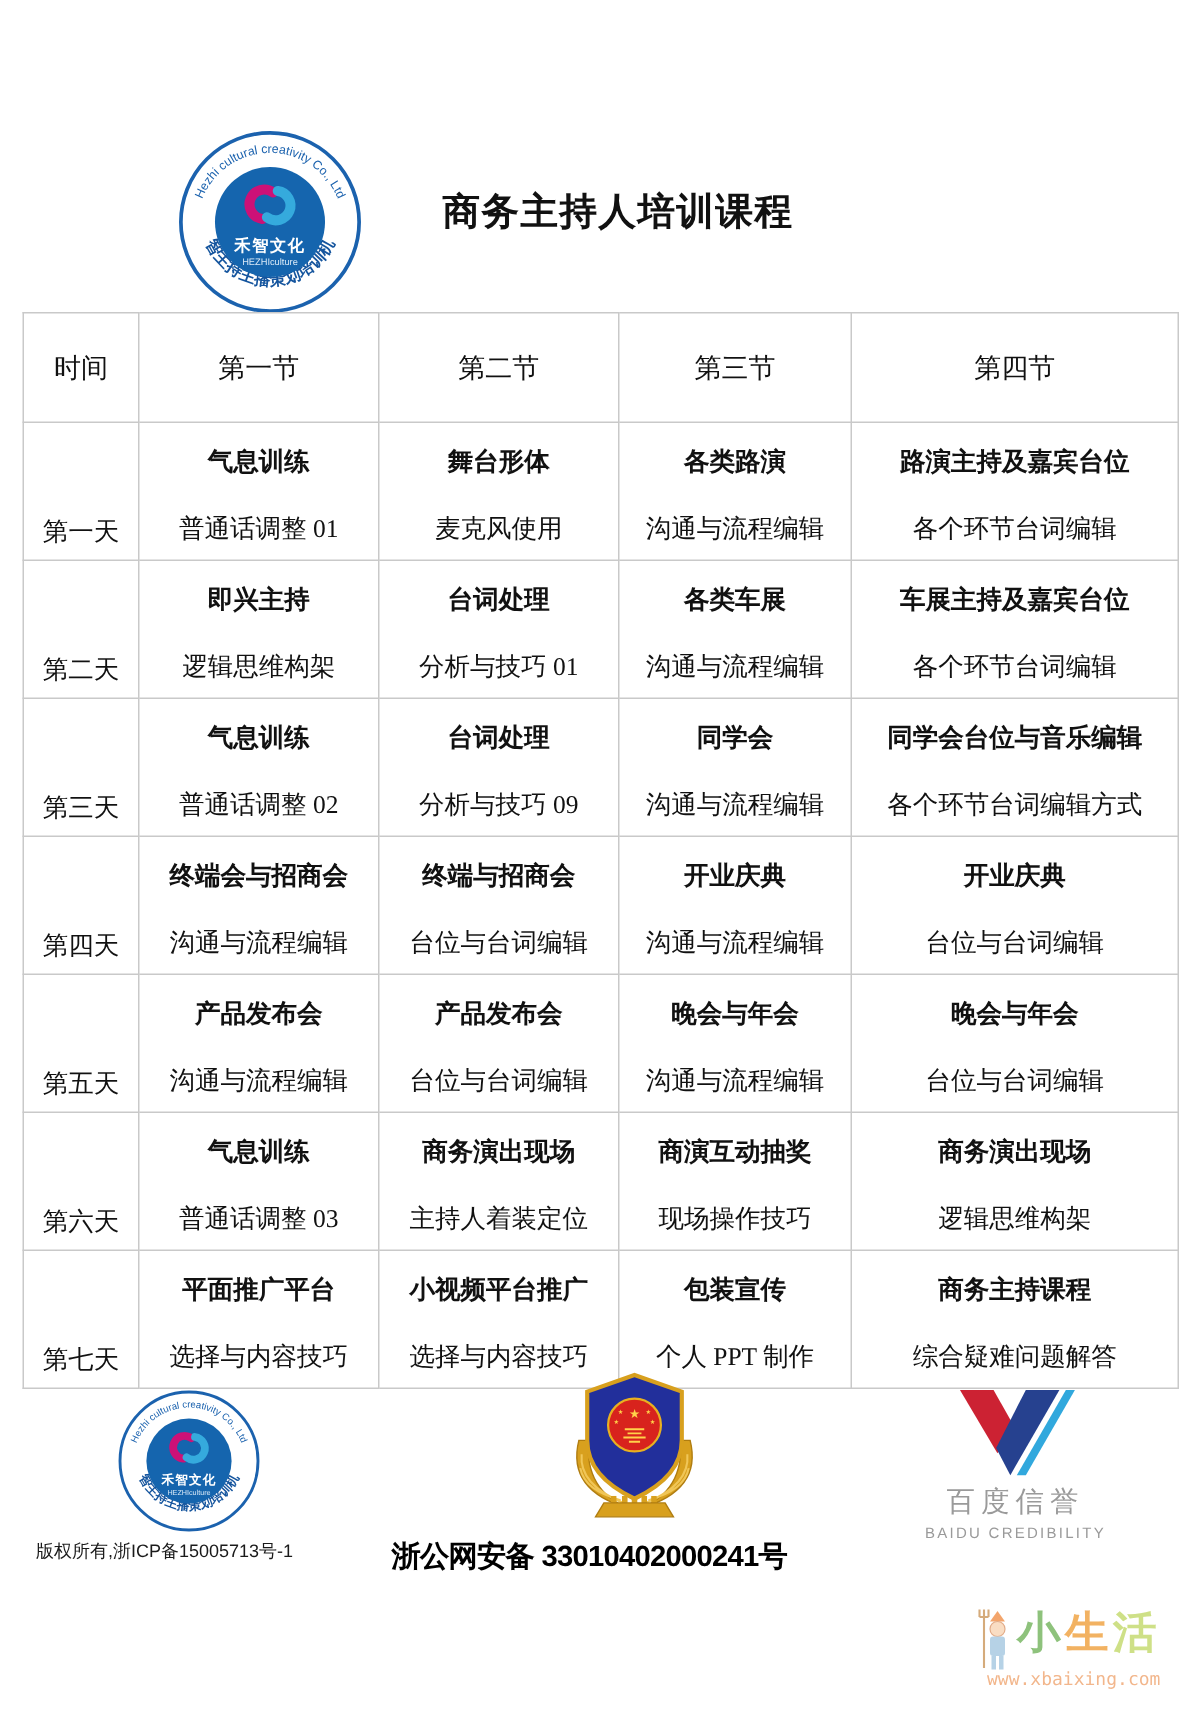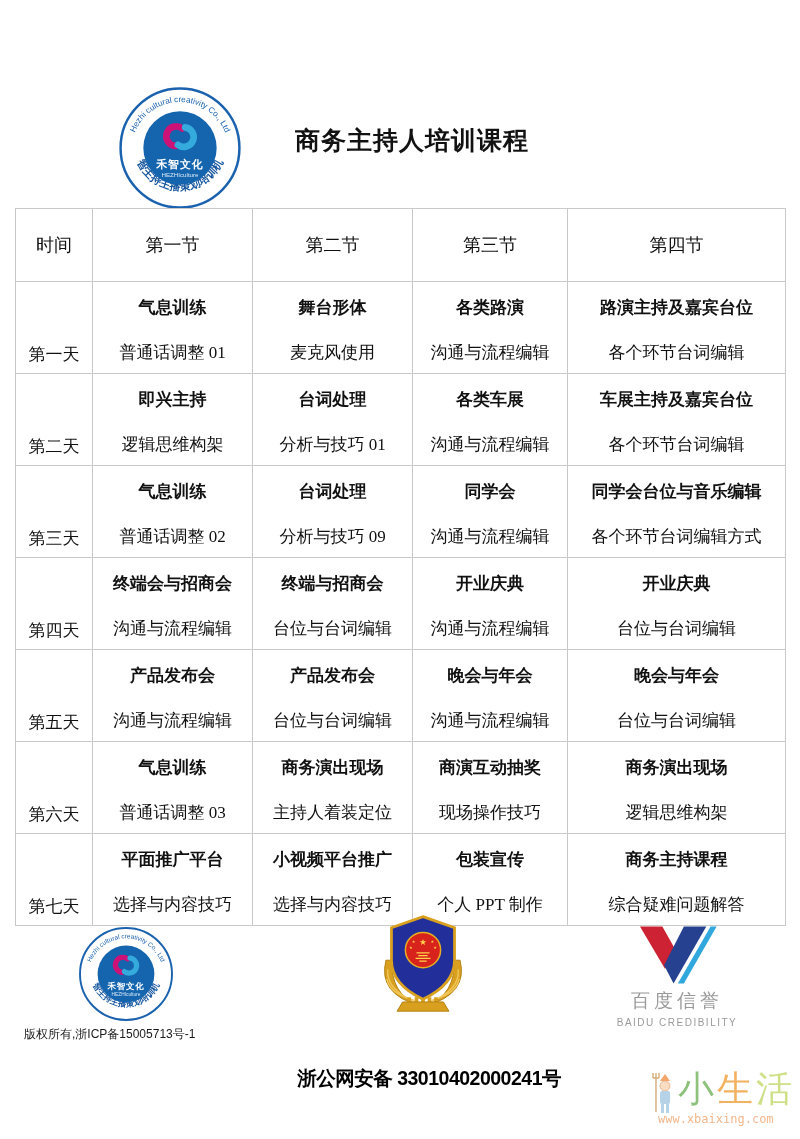--- a/index.html
+++ b/index.html
@@ -18,35 +18,35 @@
   #course-table tbody td{height:84px;font-size:17px;vertical-align:top;}
   #course-table tbody td.day{vertical-align:bottom;padding-bottom:7px;}
   #course-table .l1{margin-top:14px;font-weight:bold;}
   #course-table .l2{margin-top:22px;}
 
   
   #footer-logo{position:absolute;left:78px;top:926px;width:96px;height:96px;}
   #copyright{position:absolute;left:24px;top:1026px;font-family:"Liberation Sans","DejaVu Sans",sans-serif;
              font-size:12px;color:#1a1a1a;}
   #police-badge{position:absolute;left:376px;top:912px;width:94px;height:102px;}
-  #police-filing{position:absolute;left:261px;top:1024px;width:300px;text-align:right;
+  #police-filing{position:absolute;left:261px;top:1024px;width:300px;text-align:left;
                  font-family:"Liberation Sans","DejaVu Sans",sans-serif;font-weight:bold;font-size:19.5px;
-                 letter-spacing:-0.5px;color:#000;margin-top:41px;}
+                 letter-spacing:-0.5px;color:#000;}
   #baidu-block{position:absolute;left:597px;top:924px;width:160px;text-align:center;
                font-family:"Liberation Sans","DejaVu Sans",sans-serif;}
   #baidu-block svg{display:block;margin:0 auto;}
   #baidu-name{font-size:19px;color:#9a9a9a;letter-spacing:4px;margin-top:2px;}
   #baidu-name-en{font-size:10px;color:#9a9a9a;letter-spacing:1.5px;margin-top:3px;}
   #baidu-cert{font-size:18px;font-weight:bold;color:#111;margin-top:9px;letter-spacing:1px;}
 
   
   #watermark{position:absolute;left:652px;top:1072px;width:146px;height:64px;
              font-family:"Liberation Sans","DejaVu Sans",sans-serif;}
   #wm-row{display:flex;align-items:flex-start;}
-  #wm-chars{font-size:36px;font-weight:normal;line-height:34px;letter-spacing:3px;opacity:.8;}
+  #wm-chars{font-size:29px;font-weight:bold;line-height:34px;letter-spacing:3px;opacity:.8;}
   .wm-c0{color:#72b35c;} .wm-c1{color:#f0a03c;} .wm-c2{color:#c3d96a;}
   #wm-url{font-family:"DejaVu Sans Mono","Liberation Mono",monospace;font-size:12px;color:#f0aa78;
           margin-top:-4px;margin-left:6px;opacity:.85;}
 </style>
 </head>
 <body>
 
 <svg width="0" height="0" style="position:absolute" aria-hidden="true">
   <defs>
     <symbol id="hz-logo" viewBox="0 0 120 120">

